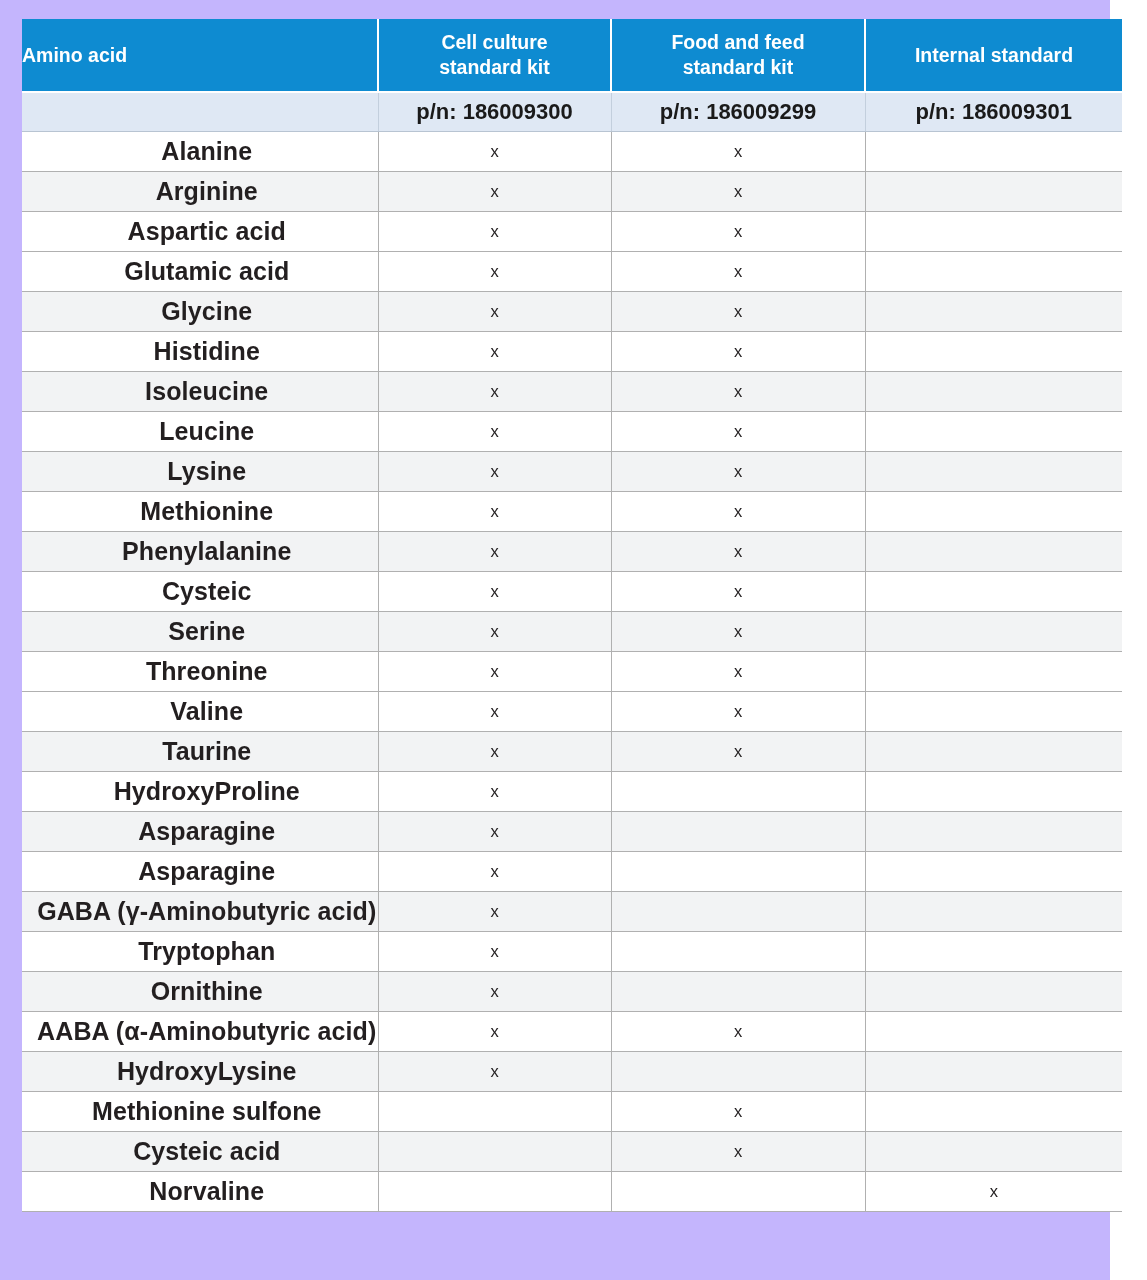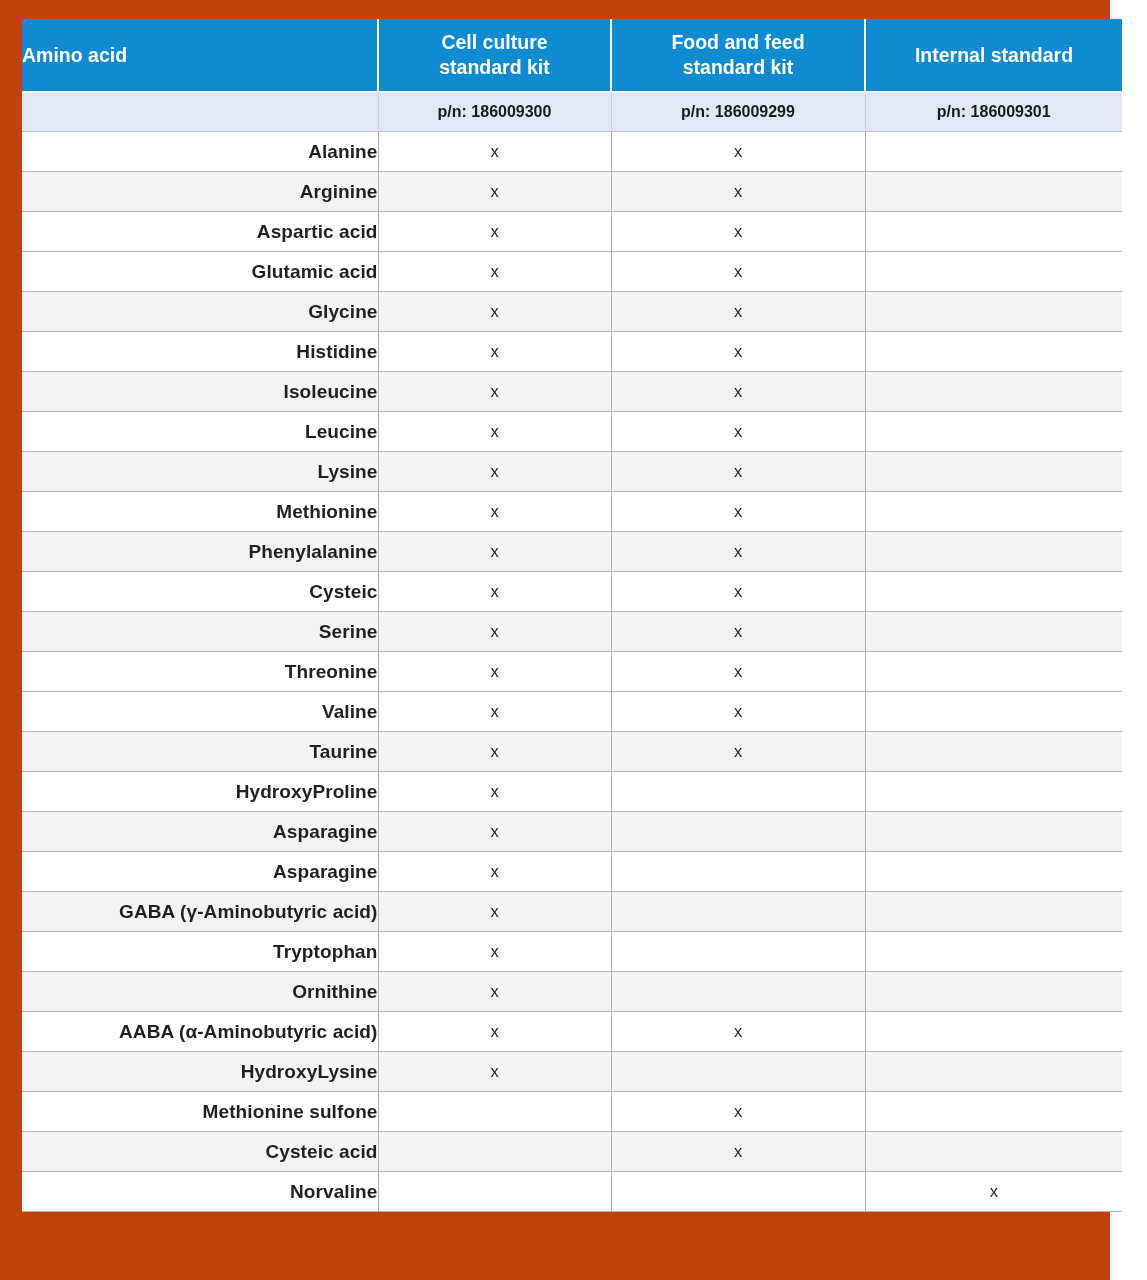--- a/index.html
+++ b/index.html
@@ -12,21 +12,21 @@
     width: 1147px;
     height: 1280px;
     font-family: "Liberation Sans", sans-serif;
     -webkit-font-smoothing: antialiased;
   }
 
   #page {
     position: relative;
     width: 1110px;
     height: 1280px;
-    background: #c2410c;
+    background: #c4b5fd;
     box-sizing: border-box;
   }
 
   .table-wrap {
     position: absolute;
     left: 22px;
     top: 19px;
     width: 1100px;
   }
 
@@ -60,21 +60,21 @@
   th.h-name {
     text-align: left;
     padding-left: 16px;
   }
   th.h-center { text-align: center; }
 
   
   thead tr.head-sub th {
     background: #dfe8f4;
     color: #1a1a1a;
-    font-size: 16px;
+    font-size: 22px;
     font-weight: bold;
     height: 38px;
     padding: 0;
     vertical-align: middle;
     text-align: center;
     border-right: 1px solid #c3cfdd;
     border-bottom: 1px solid #b8c4d2;
   }
   thead tr.head-sub th.pn-blank {
     border-right: 1px solid #c3cfdd;
@@ -88,23 +88,23 @@
     vertical-align: middle;
     border-bottom: 1px solid #b0b0b0;
     border-right: 1px solid #b0b0b0;
     color: #231f20;
   }
   tbody td:last-child { border-right: none; }
 
   tbody tr:last-child td { border-bottom: 1px solid #b0b0b0; }
 
   td.name-cell {
-    text-align: right;
+    text-align: center;
     padding-left: 14px;
-    font-size: 19px;
+    font-size: 25px;
     font-weight: bold;
     letter-spacing: 0.1px;
     white-space: nowrap;
   }
   td.mark-cell {
     text-align: center;
     font-size: 16.5px;
     font-weight: normal;
   }
 

